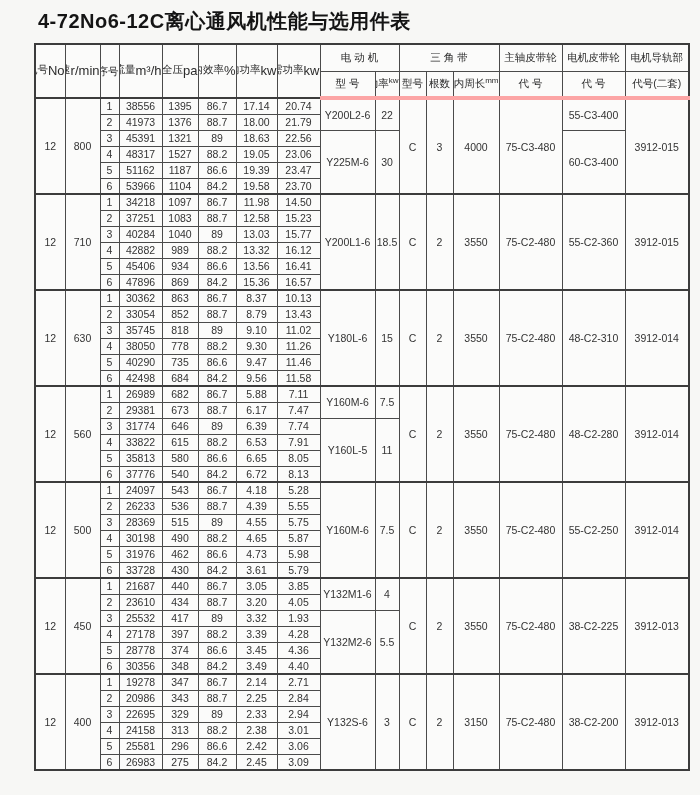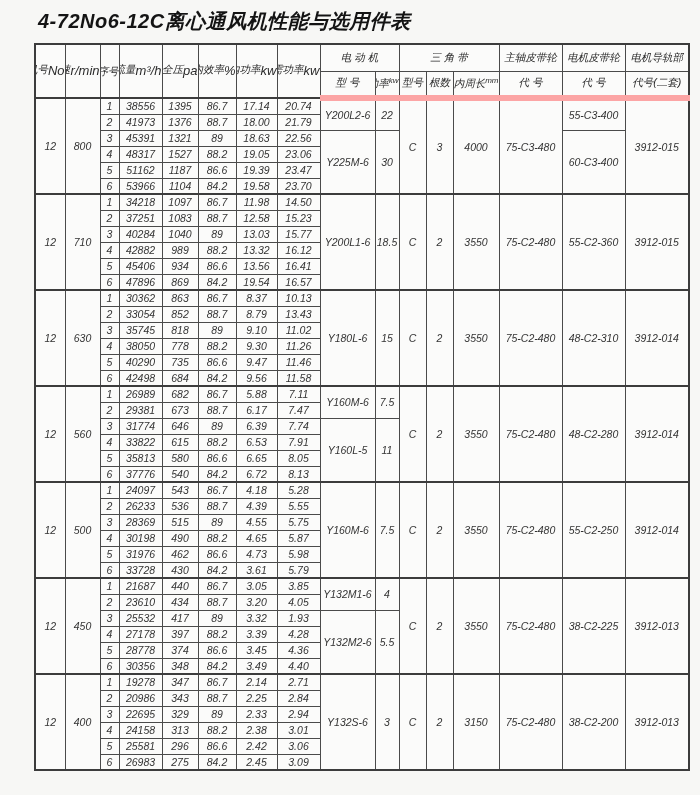--- a/index.html
+++ b/index.html
@@ -2,21 +2,21 @@
 <html><head>
 <meta charset="utf-8">
 <style>
   * { margin:0; padding:0; box-sizing:border-box; }
   html,body { width:700px; height:795px; }
   body {
     background:#f7f7f5;
     font-family:"Liberation Sans","DejaVu Sans",sans-serif;
     color:#2f2f2f;
   }
-  .page { padding:6px 0 0 34px;font-style:italic; }
+  .page { padding:6px 0 0 34px; }
   .title {
     font-size:20px;
     font-weight:bold;
     color:#141414;
     letter-spacing:0.5px;
     margin:2px 0 8px 4px;
   }
   table.fan {
     border-collapse:collapse;
     table-layout:fixed;
@@ -27,21 +27,21 @@
   .fan th, .fan td {
     border:1px solid #4a4a4a;
     text-align:center;
     vertical-align:middle;
     font-weight:normal;
     overflow:hidden;
     white-space:nowrap;
     padding:0;
   }
   .fan thead th { font-size:10.5px; height:27px; color:#2b2b2b; }
-  .fan thead tr:last-child th { border-bottom:6px solid #fca5a5; }
+  .fan thead tr:last-child th { border-bottom:4px solid #fca5a5; }
   .fan tbody td { font-size:10.5px; height:16px; color:#333; }
   .fan tbody tr.block-start td { border-top:2px solid #3c3c3c; }
   .stack { display:flex; flex-direction:row; justify-content:flex-end; line-height:1.2; }
   .stack .sub { font-size:13px; }
   .stack .tiny { font-size:8px; line-height:0.9; }
 </style>
 </head>
 <body>
 
 <div class="page">
@@ -253,21 +253,21 @@
           <td>934</td>
           <td>86.6</td>
           <td>13.56</td>
           <td>16.41</td>
         </tr>
         <tr>
           <td>6</td>
           <td>47896</td>
           <td>869</td>
           <td>84.2</td>
-          <td>19.54</td>
+          <td>15.36</td>
           <td>16.57</td>
         </tr>
         <tr class="block-start">
           <td rowspan="6">12</td>
           <td rowspan="6">630</td>
           <td>1</td>
           <td>30362</td>
           <td>863</td>
           <td>86.7</td>
           <td>8.37</td>

